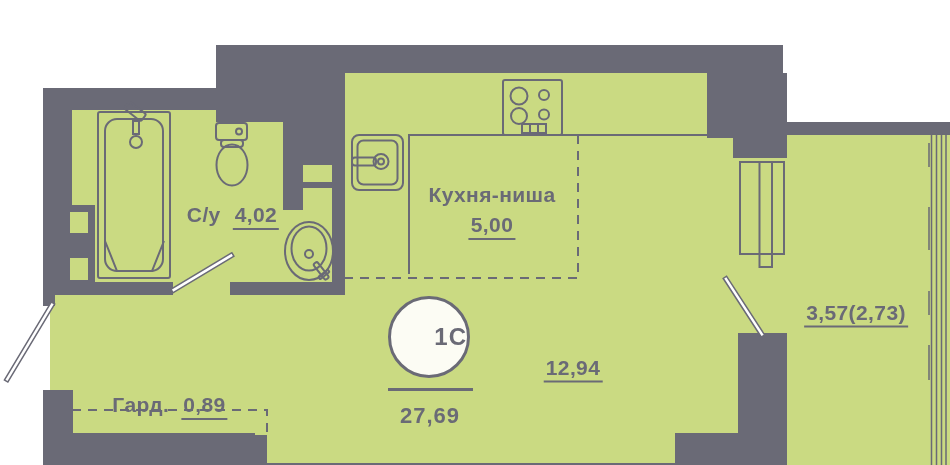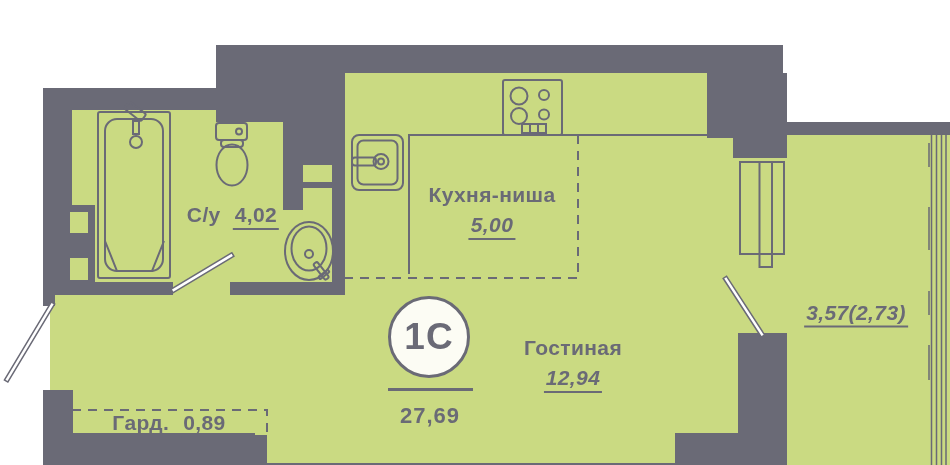--- a/index.html
+++ b/index.html
@@ -15,27 +15,27 @@
   .fix{fill:none;stroke:var(--wall,#6a6a76);stroke-width:2;}
   .thin{stroke-width:1.5;}
   .dash{fill:none;stroke:var(--wall,#6a6a76);stroke-width:2;stroke-dasharray:9 7;}
   .leaf{fill:#ffffff;stroke:var(--wall,#6a6a76);stroke-width:1.5;}
   .lbl{
     position:absolute;transform:translate(-50%,-50%);
     color:var(--text,#6a6a76);font-size:21px;font-weight:600;letter-spacing:.4px;
     white-space:nowrap;text-align:center;line-height:1;
   }
   .lbl .row{display:flex;gap:12px;align-items:baseline;justify-content:center;}
-  .lbl .line2{margin-top:9px;font-style:italic;}
+  .lbl .line2{margin-top:9px;}
   .num{display:inline-block;border-bottom:2px solid var(--text,#6a6a76);padding:0 2px 3px 2px;}
   .badge-circle{
     position:absolute;left:388px;top:251px;width:76px;height:76px;
     border:3px solid var(--text,#6a6a76);border-radius:50%;
-    background:var(--badge,#fcfcf4);display:flex;align-items:center;justify-content:center;
-    color:var(--text,#6a6a76);font-size:37px;font-weight:700;letter-spacing:1px;
+    background:var(--badge,#fcfcf4);display:flex;align-items:center;justify-content:flex-end;
+    color:var(--text,#6a6a76);font-size:24px;font-weight:700;letter-spacing:1px;
   }
   .badge-line{position:absolute;left:388px;top:343px;width:85px;height:3px;background:var(--text,#6a6a76);}
   .badge-total{
     position:absolute;left:430px;top:371px;transform:translate(-50%,-50%);
     color:var(--text,#6a6a76);font-size:22px;font-weight:700;letter-spacing:1px;
   }
 </style>
 </head>
 <body>
 
@@ -169,29 +169,28 @@
       <span class="num">4,02</span>
     </div>
   </div>
 
   <div class="lbl" style="left:492px;top:167px;">
     <div>Кухня-ниша</div>
     <div class="line2"><span class="num">5,00</span></div>
   </div>
 
 
-  <div class="lbl" style="left:170px;top:380px;">
+  <div class="lbl" style="left:170px;top:362px;">
     <div class="row">
       <span>Гард.</span>
       <span class="num">0,89</span>
     </div>
   </div>
 
   <div class="lbl" style="left:573px;top:320px;">
-    <div>Гостиная</div>
     <div class="line2"><span class="num">12,94</span></div>
   </div>
 
   <div class="lbl" style="left:856px;top:265px;">
     <div class="line2"><span class="num">3,57(2,73)</span></div>
   </div>
 
   <div class="badge-circle">
     <span>1С</span>
   </div>

